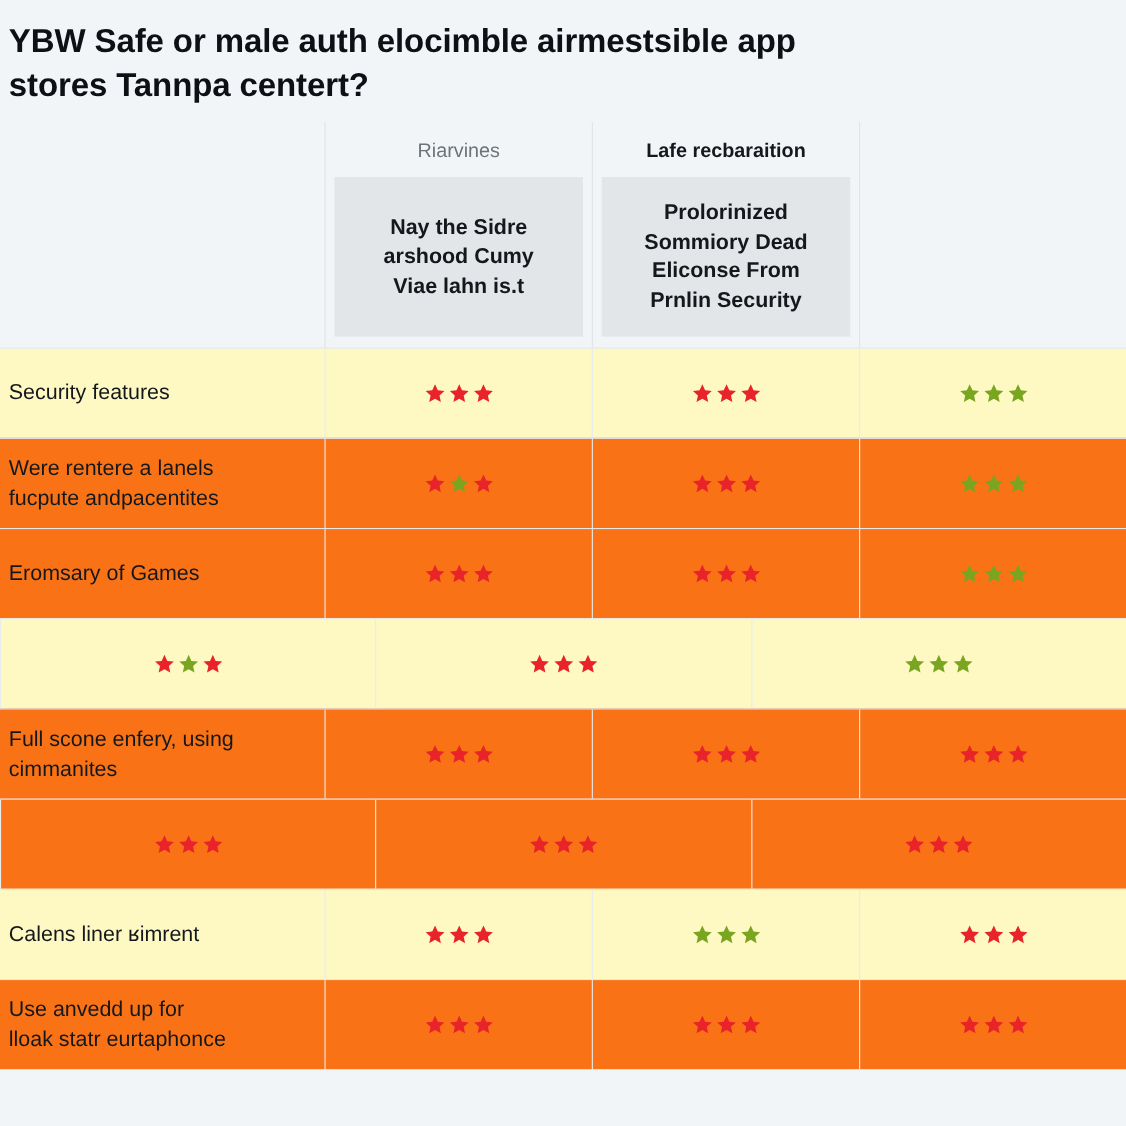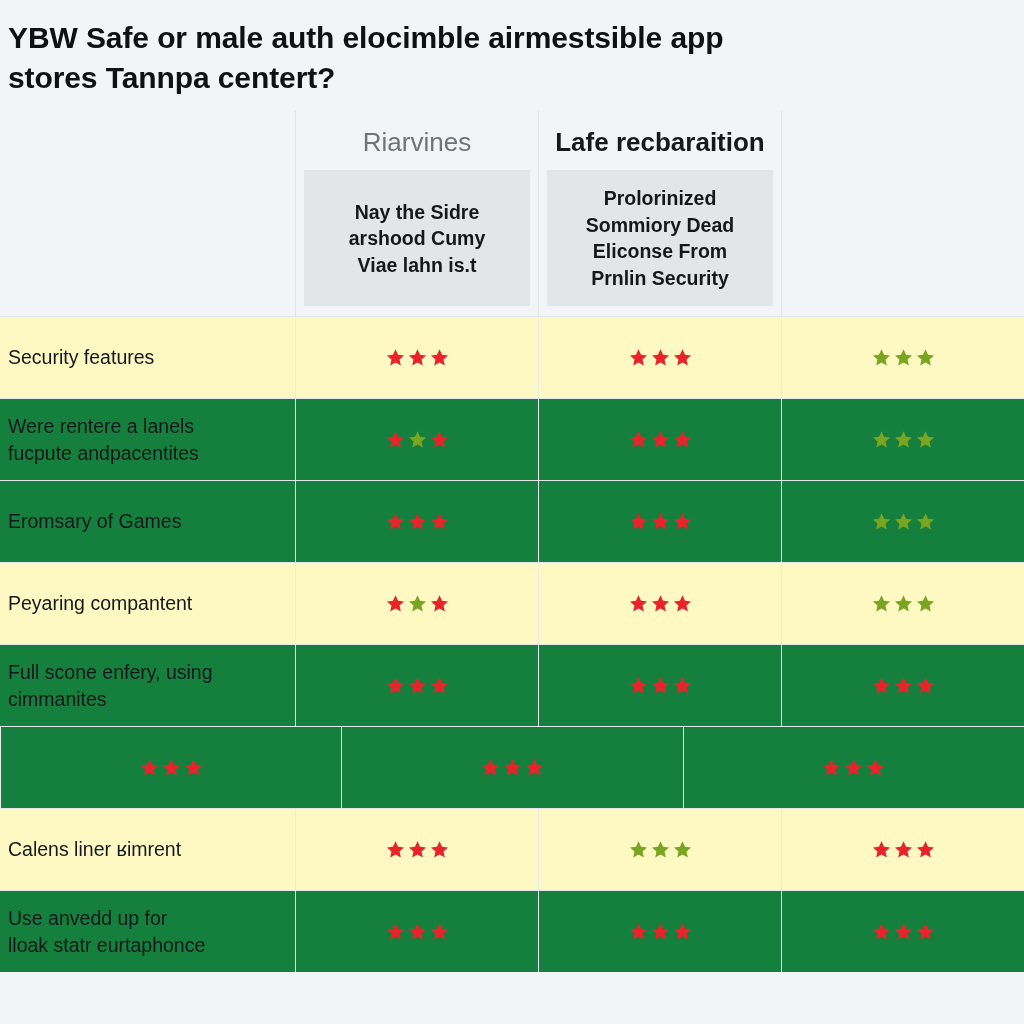--- a/index.html
+++ b/index.html
@@ -77,21 +77,21 @@
 
   
   .header-row .col-rate {
     flex-direction: column;
     justify-content: flex-start;
     padding: 6px 8px 10px;
     border-left: 1px solid #dfe4e8;
   }
 
   .hdr-title {
-    font-size: 26px;
+    font-size: 18px;
     font-weight: 700;
     text-align: center;
     line-height: 1.2;
     padding: 10px 4px 12px;
     width: 100%;
   }
   .hdr-title.muted { color: #6d7479; font-weight: 400; }
 
   .hdr-box {
     background: #e3e6e8;
@@ -109,21 +109,21 @@
     line-height: 1.36;
     text-align: center;
     color: #14181c;
     white-space: pre-line;
   }
 
   
   .body-row {
     border-top: 1px solid #e2e7ea;
     min-height: 82px;
-    background: #15803d;
+    background: #f97316;
   }
   .body-row.tinted { background: #fef9c3; }
 
   .body-row .col-rate { border-left: 1px solid #e7ecef; }
 
   .row-label {
     font-size: 19.5px;
     line-height: 1.38;
     color: #14181c;
     white-space: pre-line;
@@ -298,23 +298,20 @@
               <svg viewBox="0 0 24 24" width="19" height="19" class="star">
                 <path d="M12 1.6l3.2 7.0 7.6 .8-5.7 5.1 1.6 7.5L12 18.2 5.3 22l1.6-7.5L1.2 9.4l7.6-.8z" fill="#7aa520"></path>
               </svg>
               <svg viewBox="0 0 24 24" width="19" height="19" class="star">
                 <path d="M12 1.6l3.2 7.0 7.6 .8-5.7 5.1 1.6 7.5L12 18.2 5.3 22l1.6-7.5L1.2 9.4l7.6-.8z" fill="#7aa520"></path>
               </svg>
             </div>
           </div>
         </div>
         <div class="row body-row tinted">
-          <div class="cell col-label">
-            <div class="row-label">Peyaring compantent</div>
-          </div>
           <div class="cell col-rate">
             <div class="stars">
               <svg viewBox="0 0 24 24" width="19" height="19" class="star">
                 <path d="M12 1.6l3.2 7.0 7.6 .8-5.7 5.1 1.6 7.5L12 18.2 5.3 22l1.6-7.5L1.2 9.4l7.6-.8z" fill="#e8232a"></path>
               </svg>
               <svg viewBox="0 0 24 24" width="19" height="19" class="star">
                 <path d="M12 1.6l3.2 7.0 7.6 .8-5.7 5.1 1.6 7.5L12 18.2 5.3 22l1.6-7.5L1.2 9.4l7.6-.8z" fill="#7aa520"></path>
               </svg>
               <svg viewBox="0 0 24 24" width="19" height="19" class="star">
                 <path d="M12 1.6l3.2 7.0 7.6 .8-5.7 5.1 1.6 7.5L12 18.2 5.3 22l1.6-7.5L1.2 9.4l7.6-.8z" fill="#e8232a"></path>

